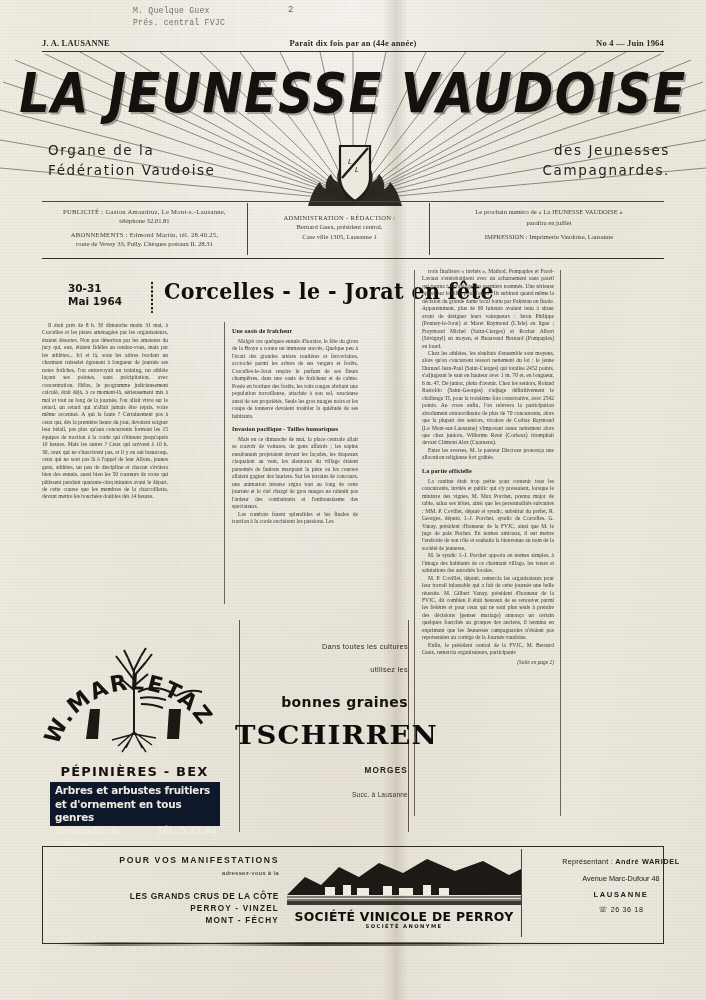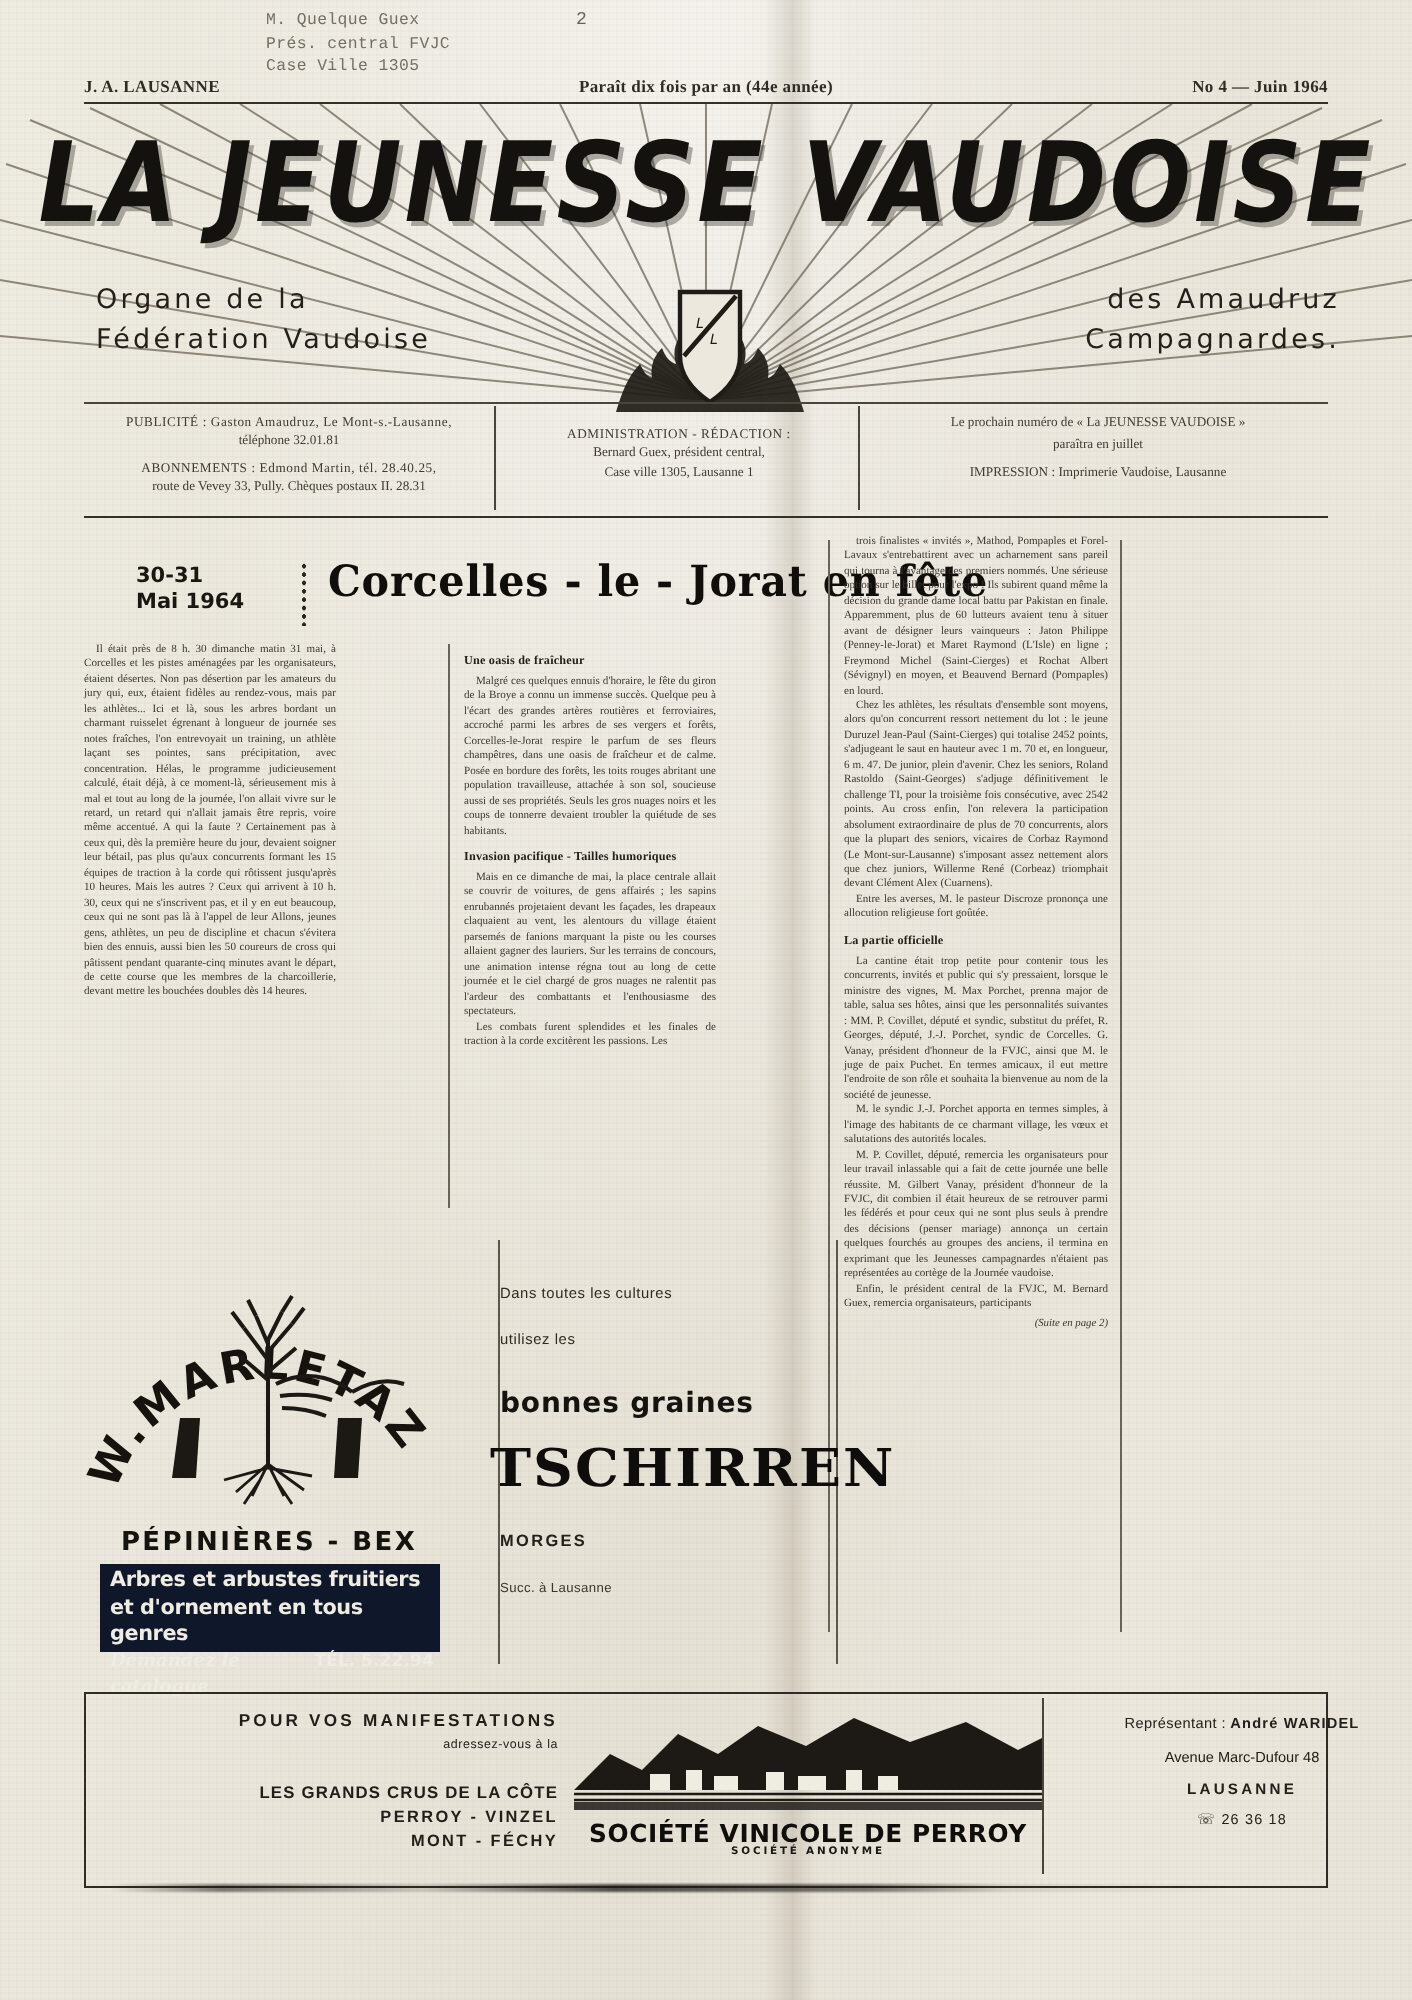--- a/index.html
+++ b/index.html
@@ -153,23 +153,23 @@
     font-size:10.4px;line-height:13.6px;padding:2px 3px 0 5px;
     box-sizing:border-box;letter-spacing:-.2px;
   }
   .marletaz-blk .l3{
     font-family:"DejaVu Serif", serif;font-style:italic;font-weight:bold;
     font-size:9px;letter-spacing:0;
   }
   .marletaz-blk .tel{float:right;font-family:"DejaVu Sans",sans-serif;font-style:normal;font-size:8.6px;}
   
   #ad-tschirren{
-    position:absolute;left:207px;top:6px;width:170px;height:212px;
+    position:absolute;left:197px;top:6px;width:170px;height:212px;
     border-left:1px solid #5c564b;border-right:1px solid #5c564b;
-    text-align:left;box-sizing:border-box;
+    text-align:right;box-sizing:border-box;
   }
   .tsch-l1{margin-top:22px;font-size:7.4px;letter-spacing:.3px;color:#2f2b24;
            font-family:"Liberation Sans",sans-serif;}
   .tsch-l2{margin-top:14px;font-size:7.4px;letter-spacing:.3px;color:#2f2b24;
            font-family:"Liberation Sans",sans-serif;}
   .tsch-l3{margin-top:20px;font-family:"DejaVu Sans",sans-serif;font-weight:bold;
            font-size:14px;letter-spacing:.4px;color:#15130f;}
   .tsch-big{margin-top:10px;font-family:"DejaVu Serif",serif;font-weight:bold;
             font-size:26px;letter-spacing:1px;color:#0f0d0b;transform:scaleX(1.06);}
   .tsch-city{margin-top:16px;font-family:"Liberation Sans",sans-serif;font-weight:bold;
@@ -225,21 +225,20 @@
 
 <div id="paper"></div>
 <div id="grainy"></div>
 <div id="fold"></div>
 
 <div id="page">
 
   <div class="stamp">
     <div>M. Quelque Guex</div>
     <div>Prés. central FVJC</div>
-    <div>Case Ville 1305</div>
     <div class="num">2</div>
   </div>
 
   <div class="topbar">
     <span class="left">J. A.  LAUSANNE</span>
     <span class="center">Paraît dix fois par an (44e année)</span>
     <span class="right">No 4 — Juin 1964</span>
   </div>
   <div class="toprule"></div>
 
@@ -276,21 +275,21 @@
       </g>
     </svg>
     <div class="bigtitle">LA JEUNESSE VAUDOISE</div>
   </div>
 
   <div class="organe l">
     <div>Organe  de  la</div>
     <div>Fédération  Vaudoise</div>
   </div>
   <div class="organe r">
-    <div>des  Amaudruz</div>
+    <div>des  Jeunesses</div>
     <div>Campagnardes.</div>
   </div>
 
   <svg class="crest" viewBox="0 0 110 75">
     <g fill="#1f1c17" opacity=".92">
       <path d="M8 74c3-10 6-18 12-24 2 4 3 6 6 7-1-6 1-11 5-15 2 5 4 7 7 8-2-7 0-12 4-16 1 6 3 9 6 11-1-8 2-13 6-17 1 7 3 11 6 14l-4 32z"></path>
       <path d="M102 74c-3-10-6-18-12-24-2 4-3 6-6 7 1-6-1-11-5-15-2 5-4 7-7 8 2-7 0-12-4-16-1 6-3 9-6 11 1-8-2-13-6-17-1 7-3 11-6 14l4 32z"></path>
     </g>
     <path d="M40 14 h30 v32 q0 13 -15 23 q-15 -10 -15 -23 z" fill="#ece8dd" stroke="#1f1c17" stroke-width="2.2"></path>
     <path d="M42 46 L68 16" stroke="#1f1c17" stroke-width="2.4" fill="none"></path>

